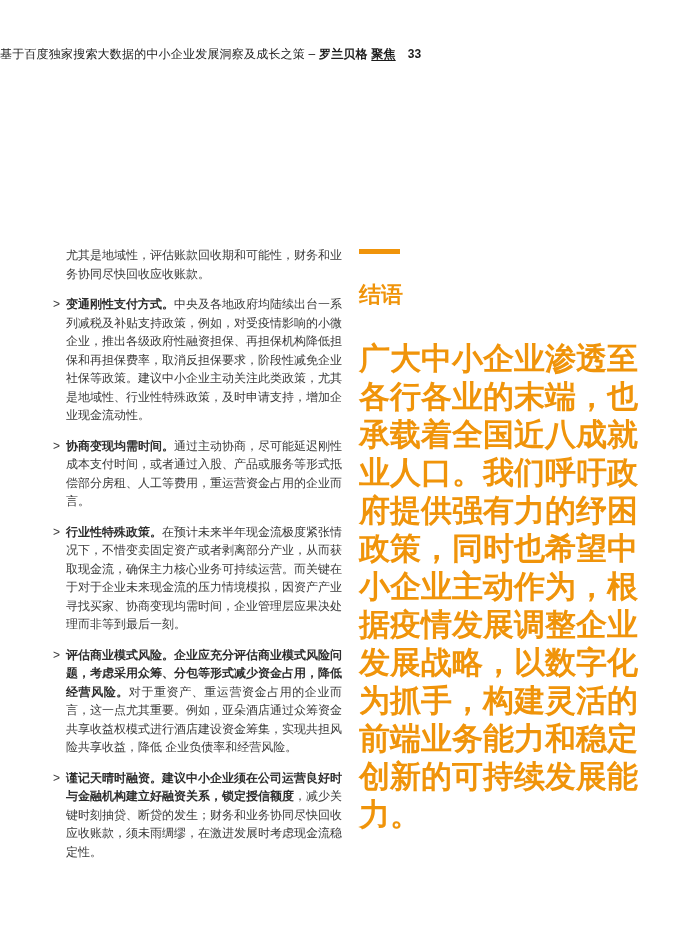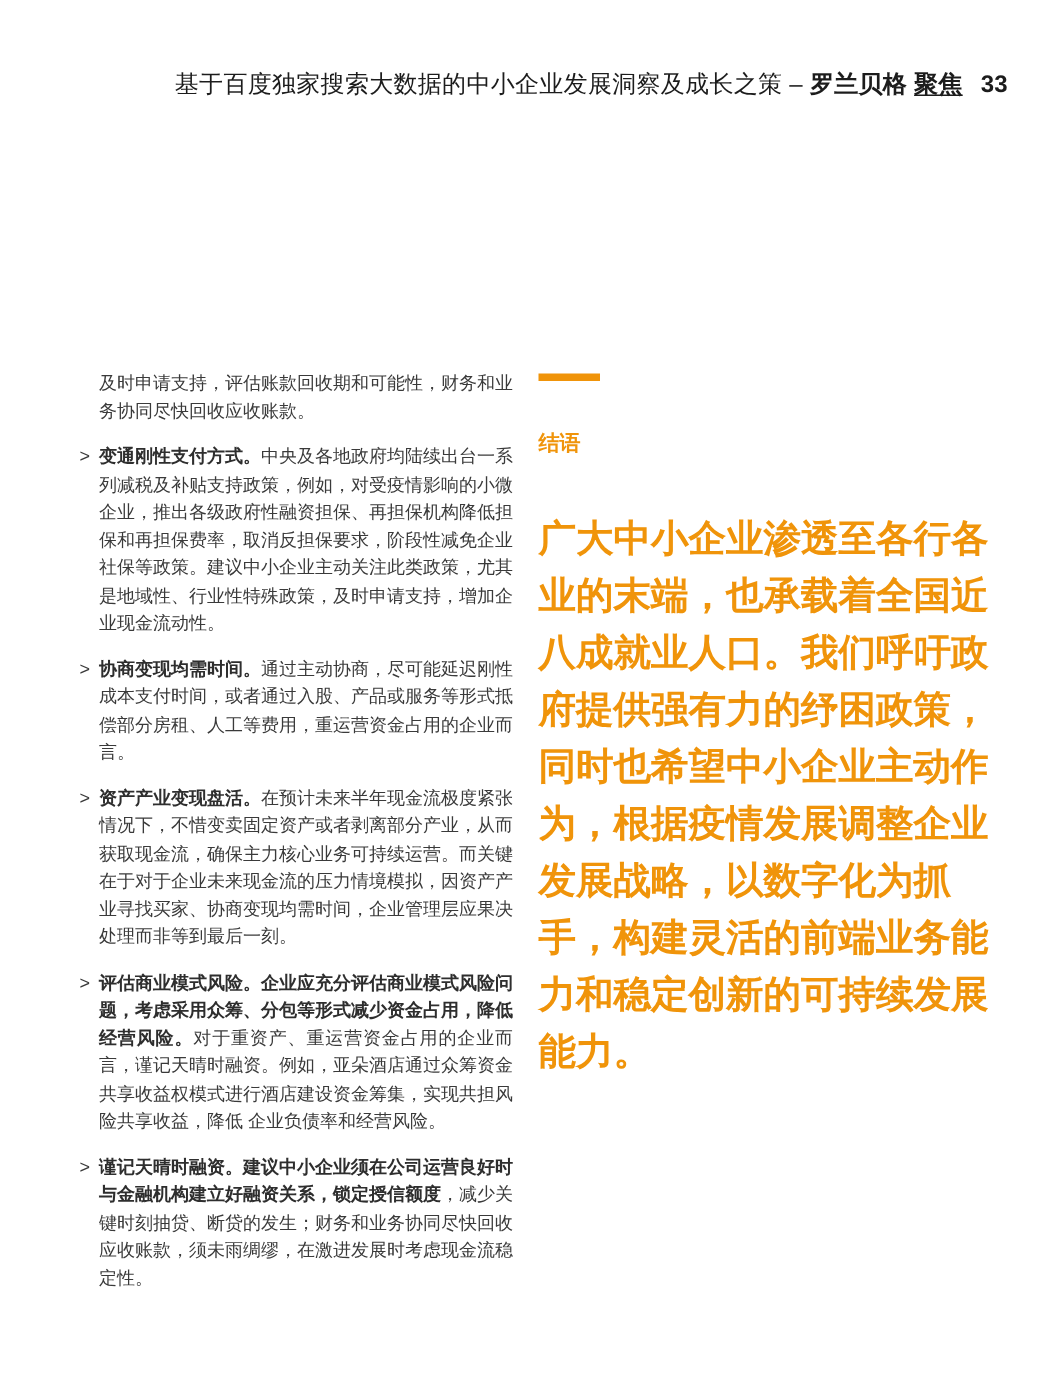--- a/index.html
+++ b/index.html
@@ -6,21 +6,21 @@
   body{
     width:700px;height:928px;
     font-family:"Liberation Sans","DejaVu Sans",sans-serif;
     -webkit-font-smoothing:antialiased;
   }
   .page{position:relative;width:700px;height:928px;background:#ffffff;overflow:hidden;}
 
   
   .header{
     position:absolute;top:46px;left:0;right:28px;
-    text-align:right;font-size:16px;color:#1c1c1c;letter-spacing:.2px;
+    text-align:left;font-size:12px;color:#1c1c1c;letter-spacing:.2px;
     white-space:nowrap;
   }
   .hd-bold{font-weight:bold;}
   .hd-underline{font-weight:bold;text-decoration:underline;text-underline-offset:2px;}
   .hd-page{font-weight:bold;margin-left:12px;}
 
   
   .left-col{
     position:absolute;left:53px;top:246px;width:289px;
     padding-left:13px;box-sizing:border-box;
@@ -31,55 +31,55 @@
   .bullet{position:relative;margin:0 0 12px 0;}
   .bullet-marker{position:absolute;left:-13px;top:0;color:#3a3a3a;}
   .bullet-lead{font-weight:bold;color:#2e2e2e;}
   .midterm{margin:0 0 12px 0;}
 
   
   .right-col{position:absolute;left:359px;top:249px;width:305px;}
   .section-dash{width:41px;height:5px;background:#F0940A;}
   .conclusion-heading{
     margin:28px 0 0 0;
-    font-size:14px;line-height:26px;font-weight:bold;color:#F0940A;
+    font-size:22px;line-height:26px;font-weight:bold;color:#F0940A;
   }
   .conclusion-body{
     margin:32px 4px 0 0;
-    font-size:25px;line-height:38px;font-weight:bold;color:#F0940A;
+    font-size:31px;line-height:38px;font-weight:bold;color:#F0940A;
   }
 </style>
 </head>
 <body>
 
 <div class="page">
 
   <div class="header">
     <span>基于百度独家搜索大数据的中小企业发展洞察及成长之策 – </span><span class="hd-bold">罗兰贝格</span><span> </span><span class="hd-underline">聚焦</span><span class="hd-page">33</span>
   </div>
 
   <div class="left-col">
 
-    <p>及时申请支持，评估账款回收期和可能性，财务和业务协同尽快回收应收账款。</p>
+    <p>尤其是地域性，评估账款回收期和可能性，财务和业务协同尽快回收应收账款。</p>
 
     <div class="bullet">
       <span class="bullet-marker">&gt;</span><span class="bullet-lead">变通刚性支付方式。</span><span>中央及各地政府均陆续出台一系列减税及补贴支持政策，例如，对受疫情影响的小微企业，推出各级政府性融资担保、再担保机构降低担保和再担保费率，取消反担保要求，阶段性减免企业社保等政策。建议中小企业主动关注此类政策，尤其是地域性、行业性特殊政策，及时申请支持，增加企业现金流动性。</span>
     </div>
 
     <div class="bullet">
       <span class="bullet-marker">&gt;</span><span class="bullet-lead">协商变现均需时间。</span><span>通过主动协商，尽可能延迟刚性成本支付时间，或者通过入股、产品或服务等形式抵偿部分房租、人工等费用，重运营资金占用的企业而言。</span>
     </div>
 
     <div class="bullet">
-      <span class="bullet-marker">&gt;</span><span class="bullet-lead">资产产业变现盘活。</span><span>在预计未来半年现金流极度紧张情况下，不惜变卖固定资产或者剥离部分产业，从而获取现金流，确保主力核心业务可持续运营。而关键在于对于企业未来现金流的压力情境模拟，因资产产业寻找买家、协商变现均需时间，企业管理层应果决处理而非等到最后一刻。</span>
+      <span class="bullet-marker">&gt;</span><span class="bullet-lead">行业性特殊政策。</span><span>在预计未来半年现金流极度紧张情况下，不惜变卖固定资产或者剥离部分产业，从而获取现金流，确保主力核心业务可持续运营。而关键在于对于企业未来现金流的压力情境模拟，因资产产业寻找买家、协商变现均需时间，企业管理层应果决处理而非等到最后一刻。</span>
     </div>
 
 
     <div class="bullet">
-      <span class="bullet-marker">&gt;</span><span class="bullet-lead">评估商业模式风险。企业应充分评估商业模式风险问题，考虑采用众筹、分包等形式减少资金占用，降低经营风险。</span><span>对于重资产、重运营资金占用的企业而言，谨记天晴时融资。例如，亚朵酒店通过众筹资金共享收益权模式进行酒店建设资金筹集，实现共担风险共享收益，降低 企业负债率和经营风险。</span>
+      <span class="bullet-marker">&gt;</span><span class="bullet-lead">评估商业模式风险。企业应充分评估商业模式风险问题，考虑采用众筹、分包等形式减少资金占用，降低经营风险。</span><span>对于重资产、重运营资金占用的企业而言，这一点尤其重要。例如，亚朵酒店通过众筹资金共享收益权模式进行酒店建设资金筹集，实现共担风险共享收益，降低 企业负债率和经营风险。</span>
     </div>
 
     <div class="bullet">
       <span class="bullet-marker">&gt;</span><span class="bullet-lead">谨记天晴时融资。建议中小企业须在公司运营良好时与金融机构建立好融资关系，锁定授信额度</span><span>，减少关键时刻抽贷、断贷的发生；财务和业务协同尽快回收应收账款，须未雨绸缪，在激进发展时考虑现金流稳定性。</span>
     </div>
 
   </div>
 
   <div class="right-col">
     <div class="section-dash"></div>

